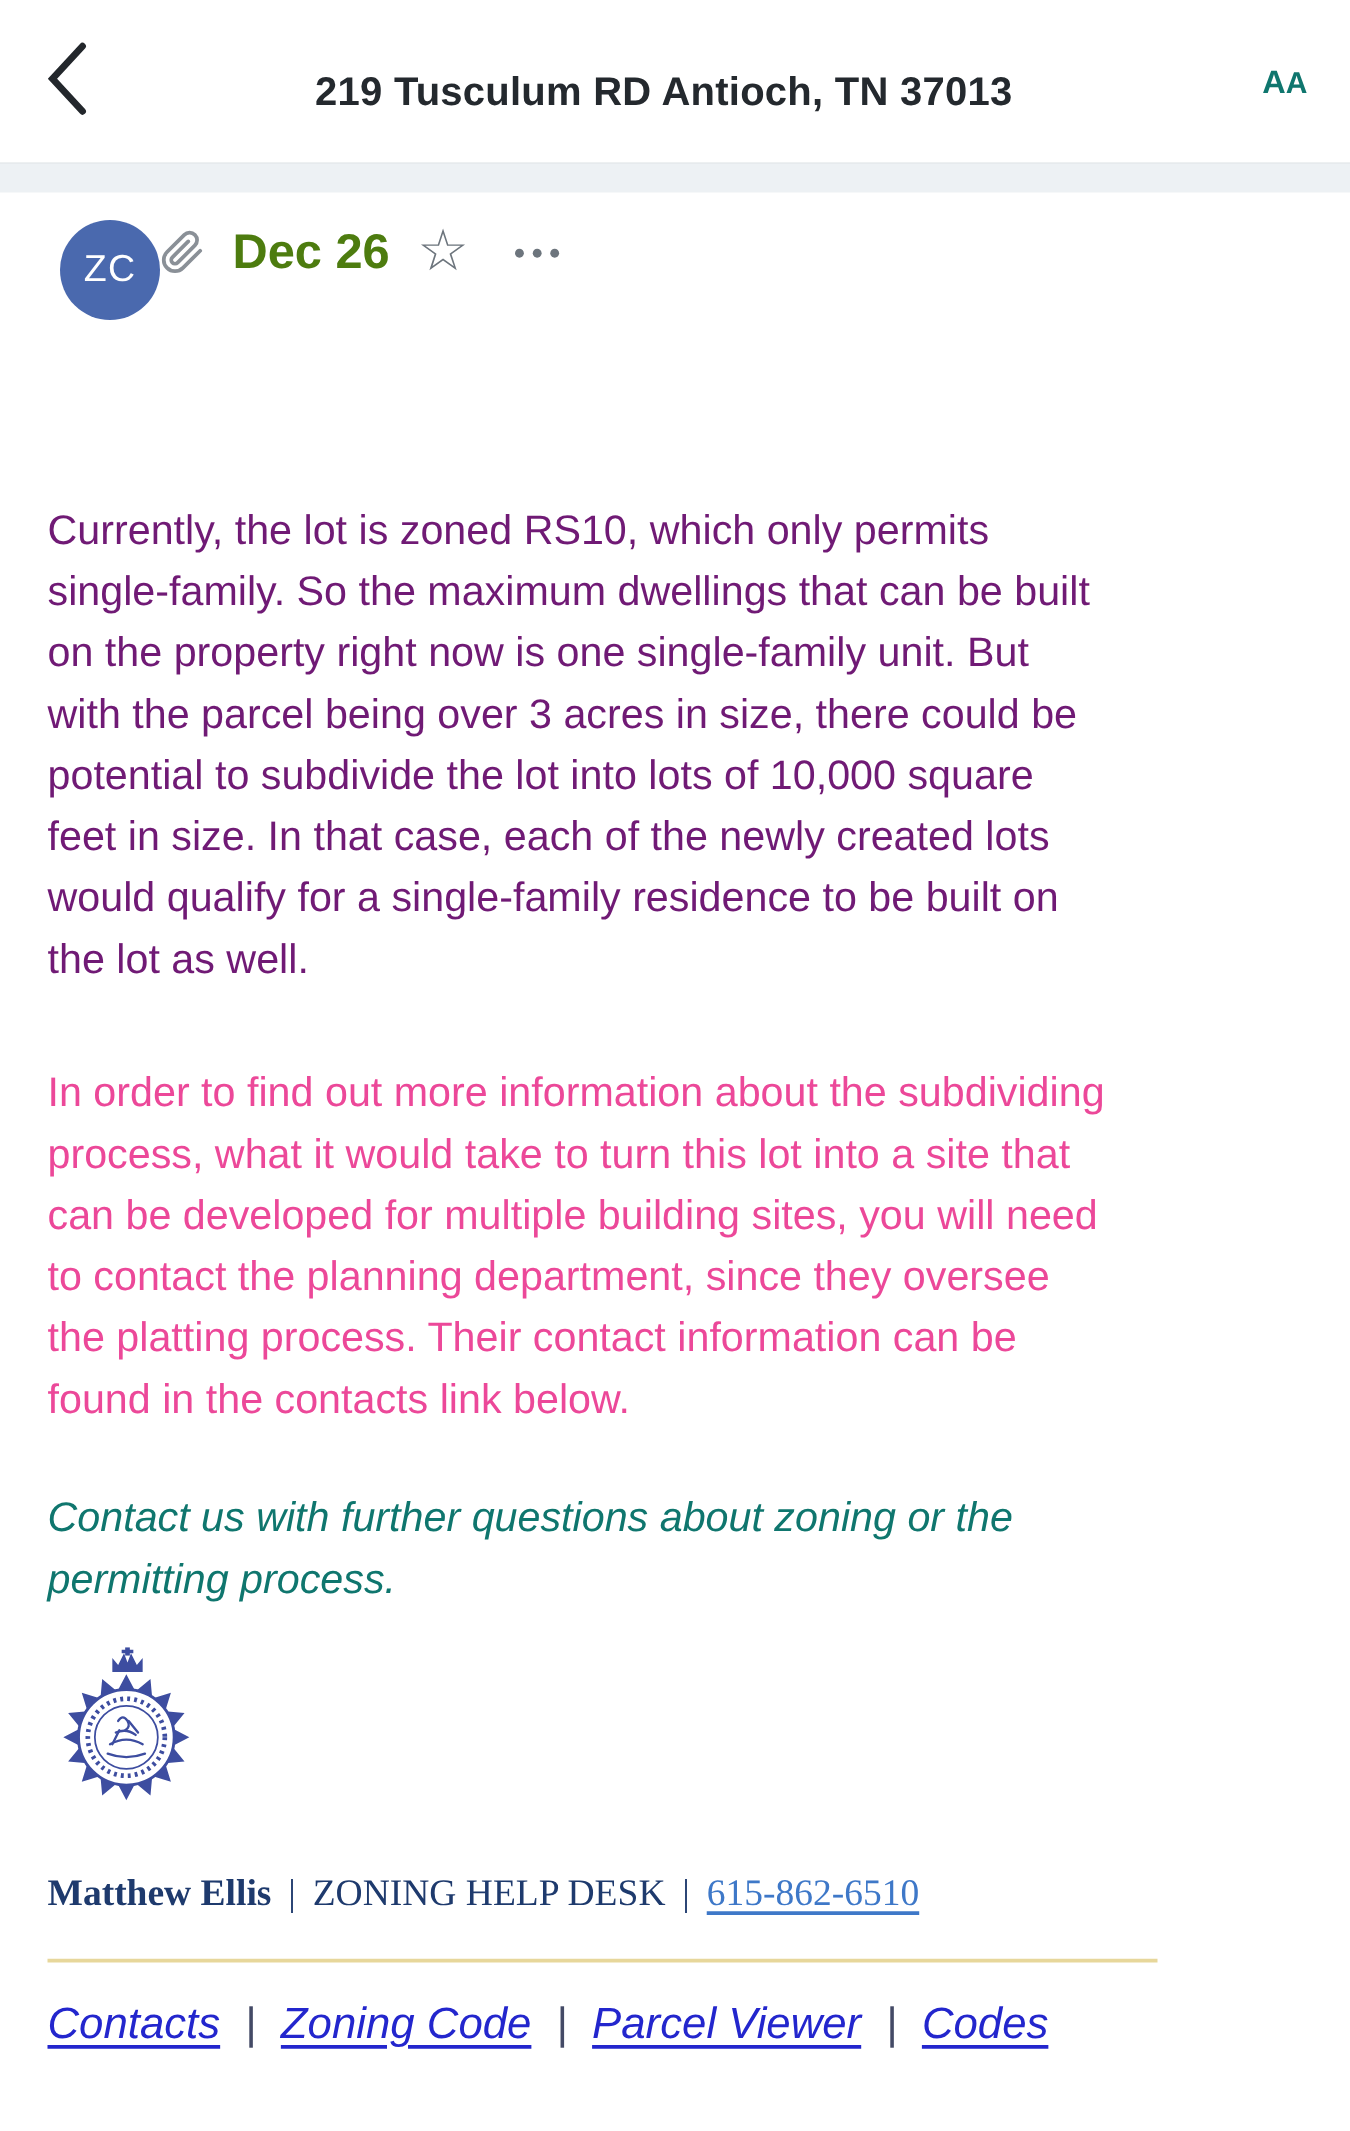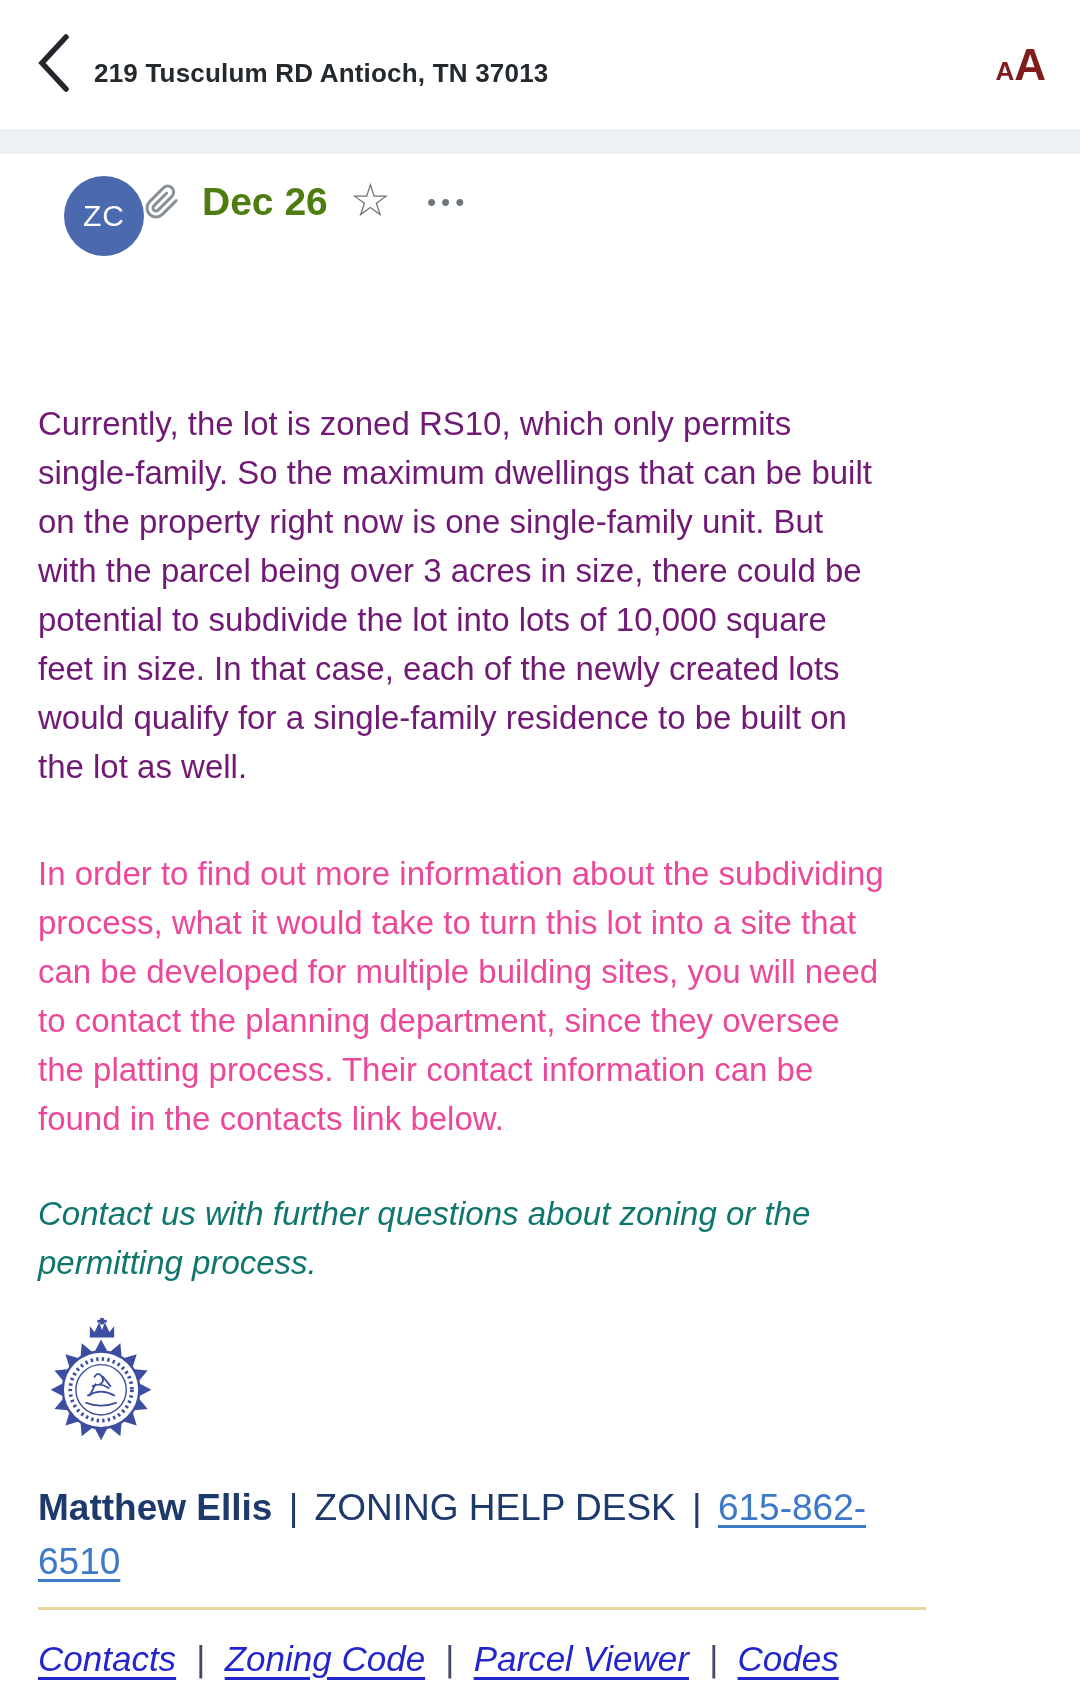--- a/index.html
+++ b/index.html
@@ -6,33 +6,33 @@
   html,body { width:1080px; background:#ffffff; font-family:"Liberation Sans", sans-serif; }
   body { width:1080px; height:1705px; overflow:hidden; }
 
   
   .navbar {
     height:130px; display:flex; align-items:center;
     padding:0 34px; background:#ffffff;
   }
   .back-btn { width:60px; height:70px; display:flex; align-items:center; cursor:pointer; }
   .nav-title {
-    flex:1; text-align:left; font-size:26px; font-weight:700;
+    flex:1; text-align:center; font-size:32px; font-weight:700;
     color:#24292e; letter-spacing:0.2px; white-space:nowrap;margin-top:16px;
   }
   .textsize-btn {
-    width:78px; text-align:right; font-size:44px; font-weight:600; color:#7f1d1d;
+    width:78px; text-align:right; font-size:24px; font-weight:600; color:#0f766e;
     cursor:pointer; display:inline-block;
   }
   .textsize-btn::first-letter { font-size:26px; }
 
   .divider-band { height:24px; background:#edf1f4; border-top:1px solid #e3e7ea; }
 
   
-  .msg-header { display:flex; padding:22px 44px 0 48px; align-items:flex-start;margin-left:16px; }
+  .msg-header { display:flex; padding:22px 44px 0 48px; align-items:flex-start; }
   .avatar {
     width:80px; height:80px; border-radius:50%; background:#4a69ae;
     color:#ffffff; font-size:30px; display:flex; align-items:center; justify-content:center;
     flex:0 0 auto; cursor:pointer; letter-spacing:1px;
   }
   .sender-block { margin-left:32px; flex:1; min-width:0; }
   .sender-name { font-size:33px; font-weight:700; color:#24292e; white-space:nowrap; }
   .to-line {
     margin-top:14px; font-size:30px; color:#8d939b; display:flex; align-items:center; gap:10px;
     cursor:pointer; width:max-content;
@@ -47,21 +47,21 @@
   .mail-body { padding:0 55px 0 38px; }
   .para { white-space:pre-line; font-size:33px; line-height:49px; }
   .para-blue { color:#701a75; margin-top:143px; }
   .para-black { color:#ec4899; margin-top:58px; }
   .para-black2 { color:#0f766e; margin-top:46px;font-style:italic; }
 
   
   .seal-wrap { margin:30px 0 0 45px; width:114px; height:140px; }
 
   
-  .signature { margin:24px 0 0 38px; max-width:860px; font-size:37px; line-height:54px; color:#1e3a6d; }
+  .signature { margin:24px 0 0 38px; max-width:860px; font-size:30px; line-height:68px; color:#1e3a6d;font-family:Liberation Serif, serif; }
   .sig-name { font-weight:700; color:#1e3a6d; }
   .sig-sep { color:#1e3a6d; padding:0 6px; }
   .phone-link { color:#3e78c8; text-decoration:underline; text-underline-offset:5px; cursor:pointer; }
 
   .sig-rule { margin:18px 0 0 38px; width:888px; height:0; border:none; border-top:3px solid #e7d79b; }
 
   
   .footer-links { margin:26px 0 0 38px; font-size:35px; font-style:italic; line-height:46px; }
   .footer-link { color:#2326cd; text-decoration:underline; text-underline-offset:6px; cursor:pointer; }
   .footer-sep { color:#444a66; padding:0 10px; text-decoration:none; }

